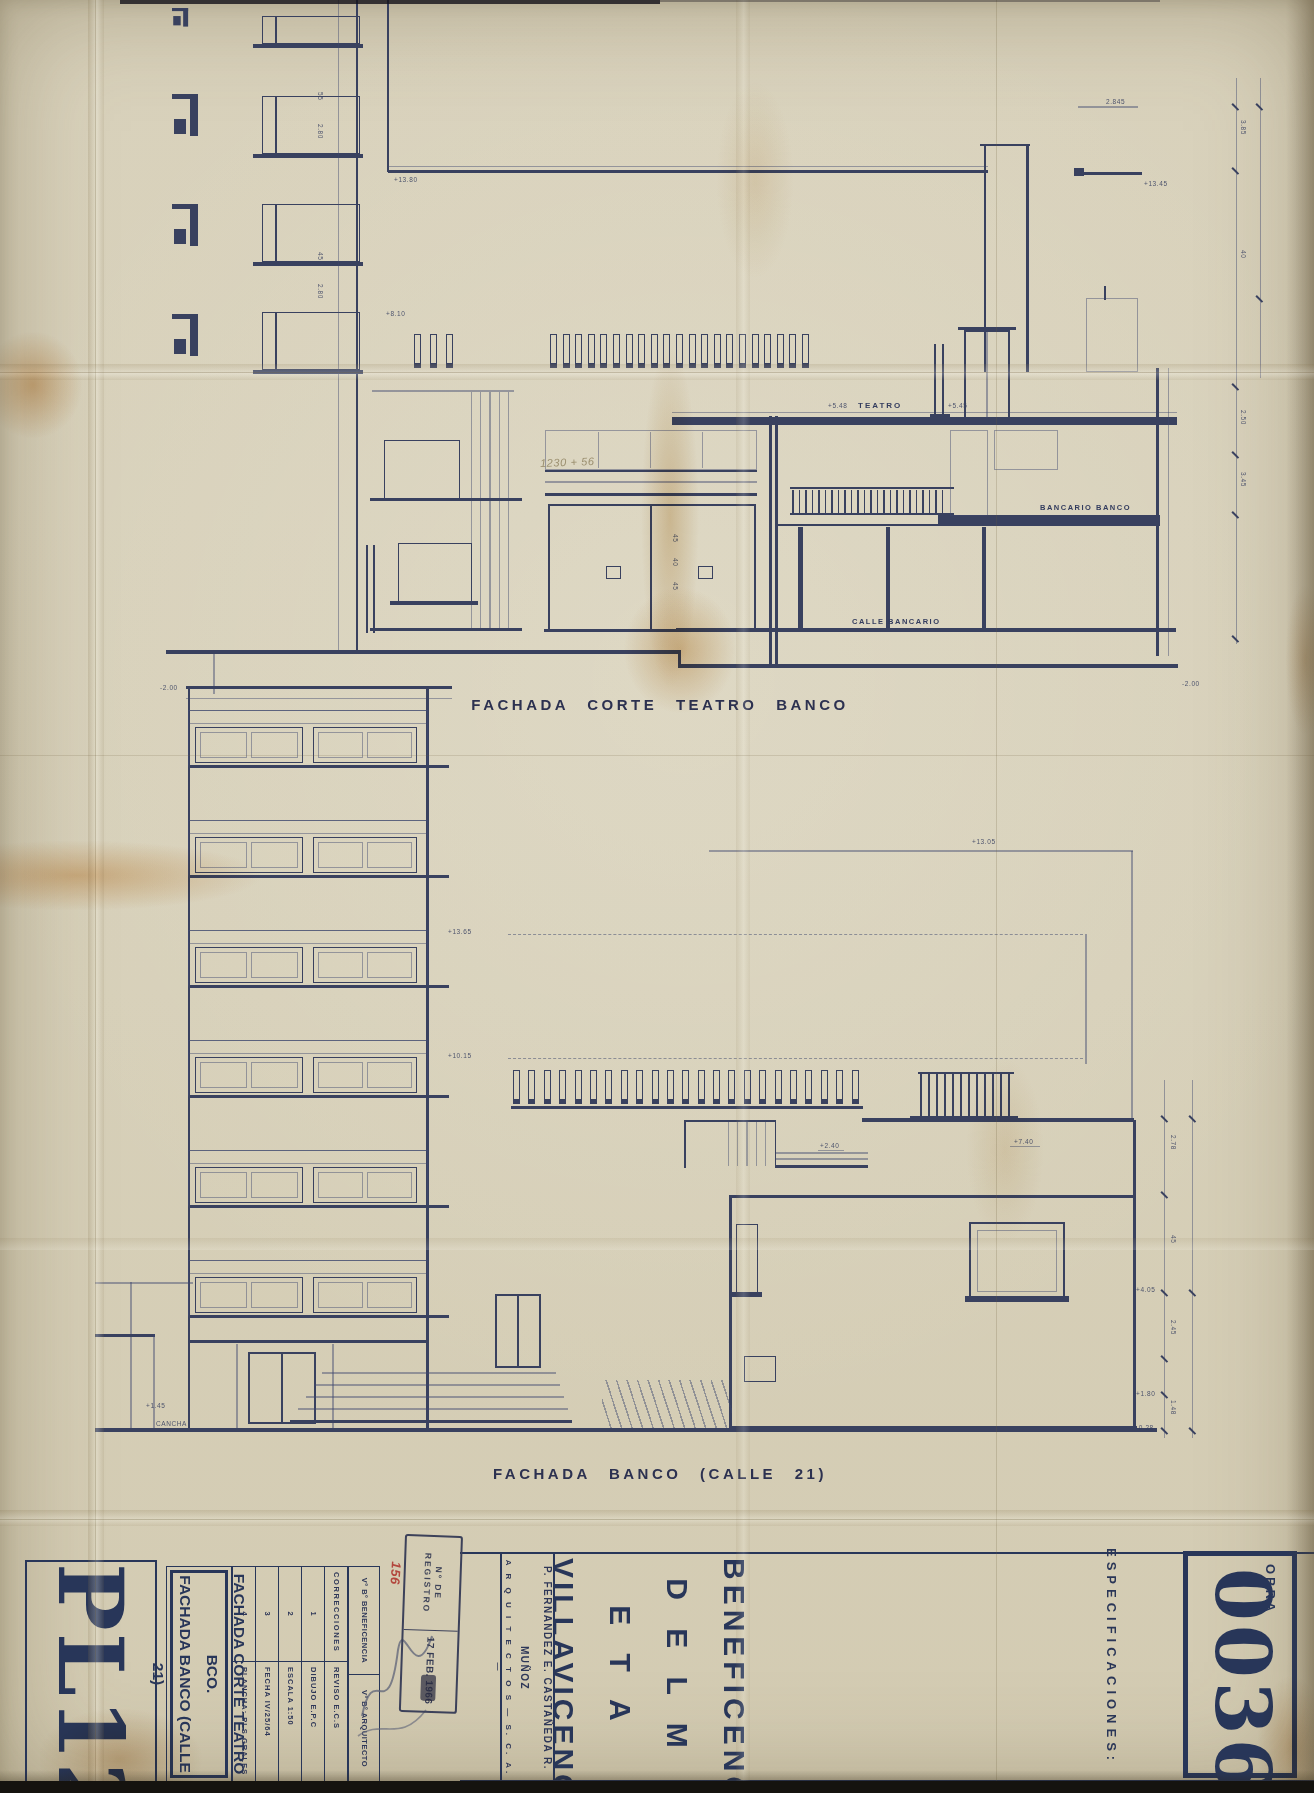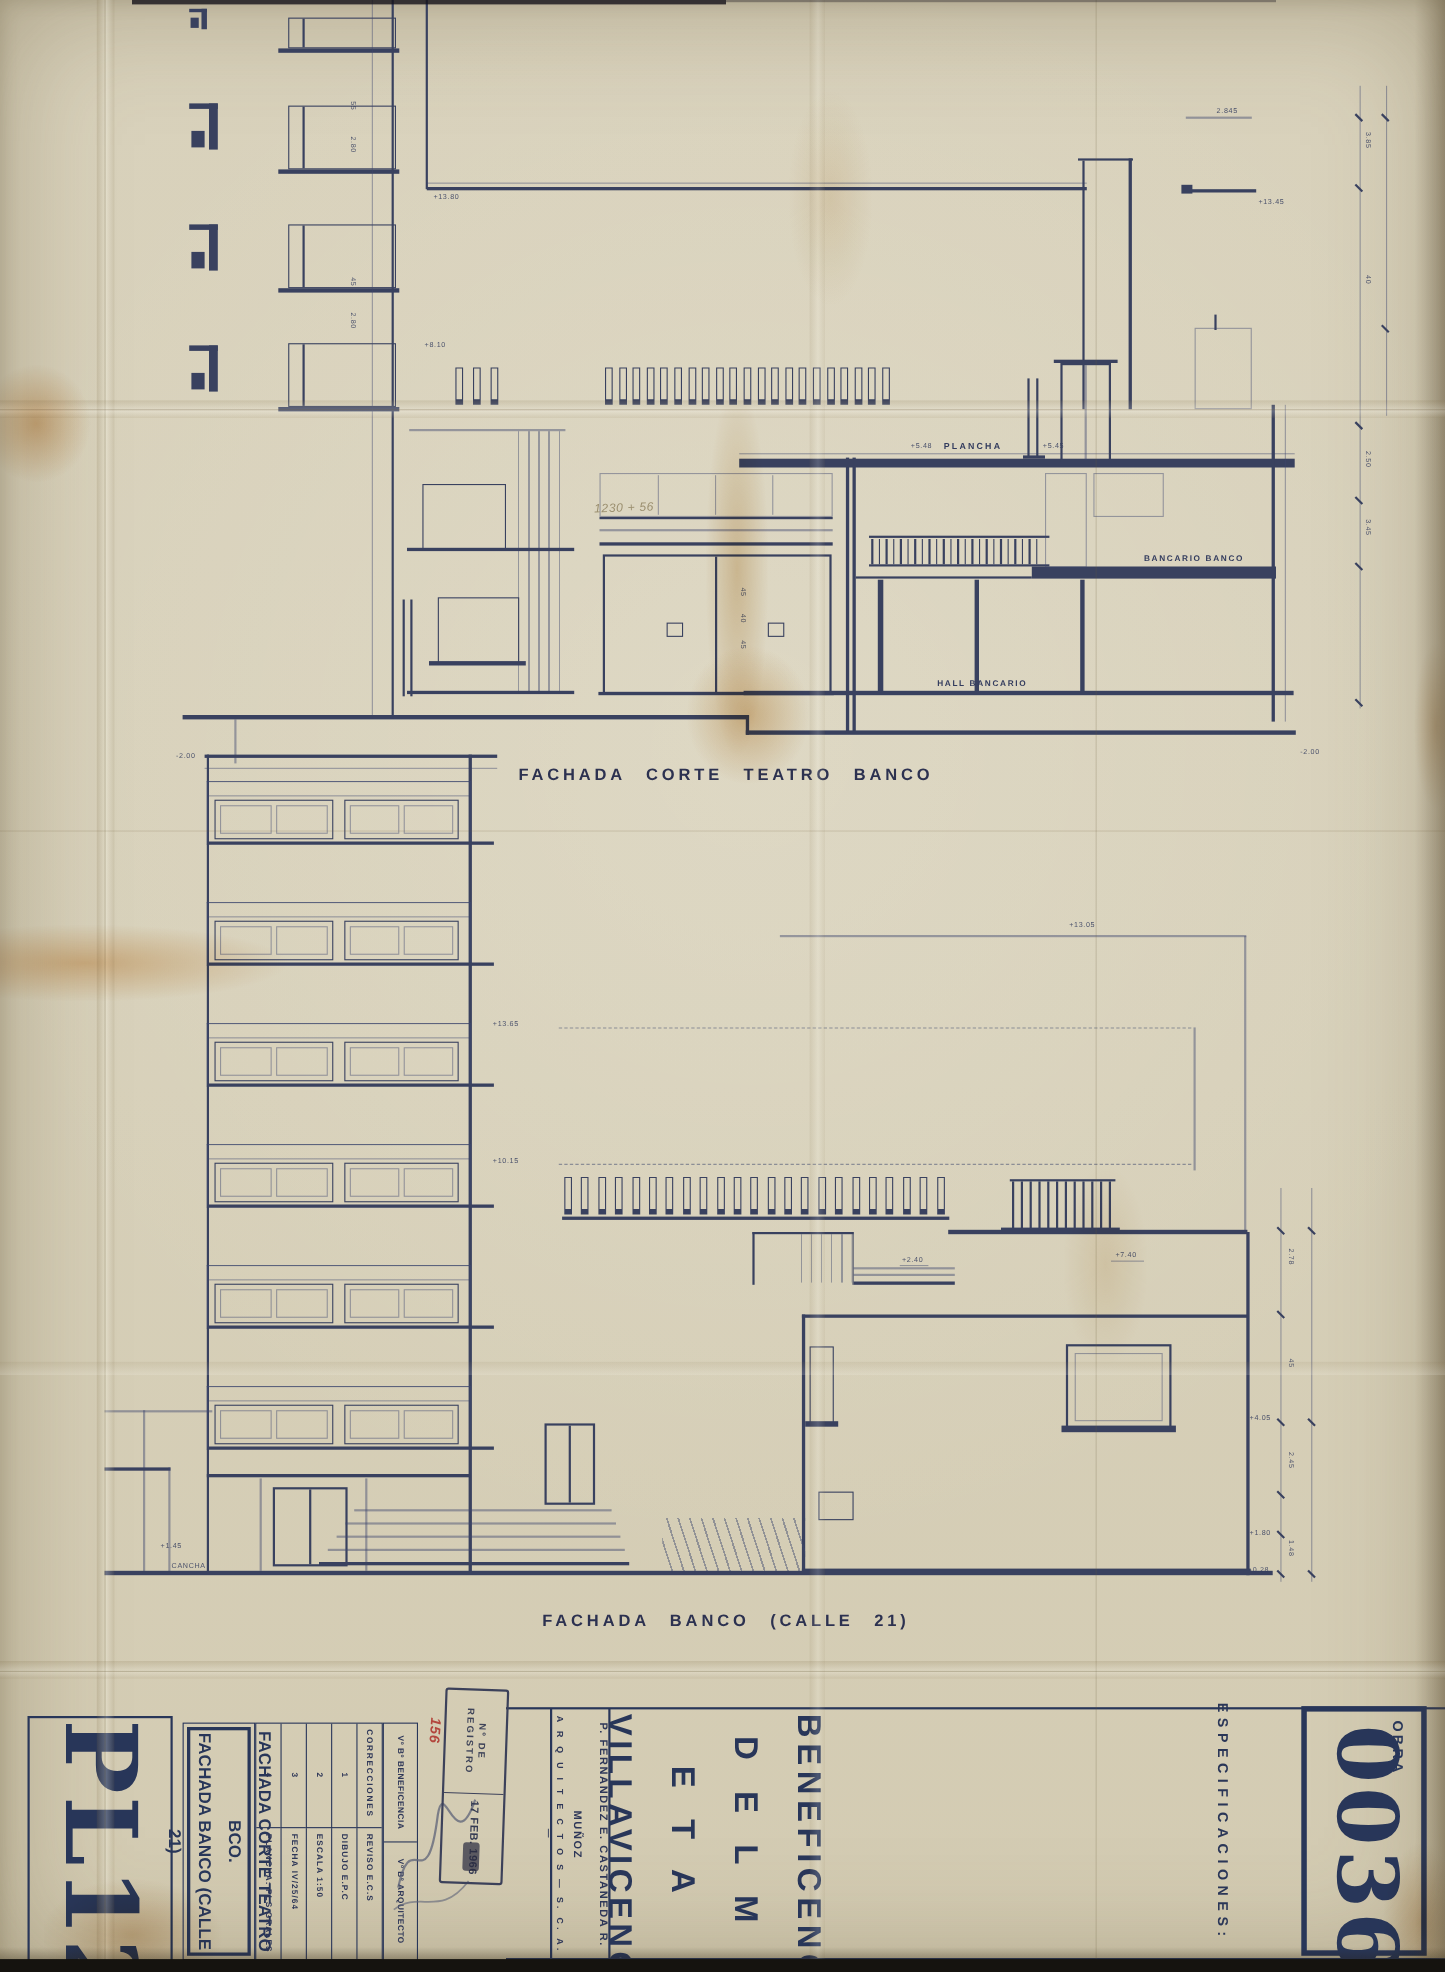--- a/index.html
+++ b/index.html
@@ -194,21 +194,21 @@
       <div class="bx" style="left:698px;top:566px;width:15px;height:13px"></div>
       <div class="ln" style="left:544px;top:629px;width:214px;height:3px"></div>
     </div>
 
     <div class="ln" style="left:769px;top:416px;width:2.5px;height:250px"></div>
     <div class="ln" style="left:775px;top:416px;width:2.5px;height:250px"></div>
 
     <div class="ln fl2" style="left:672px;top:412px;width:505px;height:1px"></div>
     <div class="ln" style="left:672px;top:417px;width:505px;height:8px"></div>
     <span class="lbl dim" style="left:828px;top:402px">+5.48</span>
-    <span class="lbl" style="left:858px;top:402px;letter-spacing:2px">PLANCHA</span>
+    <span class="lbl" style="left:858px;top:402px;letter-spacing:2px">TEATRO</span>
     <span class="lbl dim" style="left:948px;top:402px">+5.45</span>
 
     <div class="bx" style="left:964px;top:330px;width:46px;height:90px;border-width:2px"></div>
     <div class="ln" style="left:958px;top:327px;width:58px;height:3px"></div>
     <div class="ln fl2" style="left:986px;top:332px;width:1.5px;height:86px"></div>
     <div class="bx fbx" style="left:1086px;top:298px;width:52px;height:74px"></div>
     <div class="ln" style="left:1104px;top:286px;width:1.5px;height:14px"></div>
     <div class="bx" style="left:934px;top:344px;width:10px;height:72px;border-width:0 2.5px"></div>
     <div class="ln" style="left:930px;top:414px;width:20px;height:3px"></div>
 
@@ -245,21 +245,21 @@
     <div class="ln" style="left:798px;top:527px;width:5px;height:102px"></div>
     <div class="ln" style="left:886px;top:527px;width:4px;height:102px"></div>
     <div class="ln" style="left:982px;top:527px;width:4px;height:102px"></div>
 
     <div class="bx fbx" style="left:950px;top:430px;width:38px;height:86px"></div>
     <div class="bx fbx" style="left:994px;top:430px;width:64px;height:40px"></div>
     <div class="ln" style="left:1156px;top:368px;width:3px;height:288px"></div>
     <div class="ln fl2" style="left:1168px;top:368px;width:1px;height:288px"></div>
 
     <div class="ln" style="left:676px;top:628px;width:500px;height:4px"></div>
-    <span class="lbl" style="left:852px;top:618px;letter-spacing:1.5px;font-size:7.5px">HALL BANCARIO</span>
+    <span class="lbl" style="left:852px;top:618px;letter-spacing:1.5px;font-size:7.5px">CALLE BANCARIO</span>
     <div class="ln" style="left:166px;top:650px;width:514px;height:4px"></div>
     <div class="ln" style="left:678px;top:650px;width:3px;height:18px"></div>
     <div class="ln" style="left:678px;top:664px;width:500px;height:4px"></div>
     <div class="ln fl2" style="left:213px;top:654px;width:2px;height:40px"></div>
     <span class="lbl dim" style="left:160px;top:684px">-2.00</span>
     <span class="lbl dim" style="left:1182px;top:680px">-2.00</span>
 
     <span class="lbl" style="left:540px;top:456px;color:#9b8f6f;font:italic 400 11px 'Liberation Sans',sans-serif;transform:rotate(-2deg)">1230 + 56</span>
 
     <div class="cap" style="left:440px;top:697px;width:440px">FACHADA CORTE TEATRO BANCO</div>

